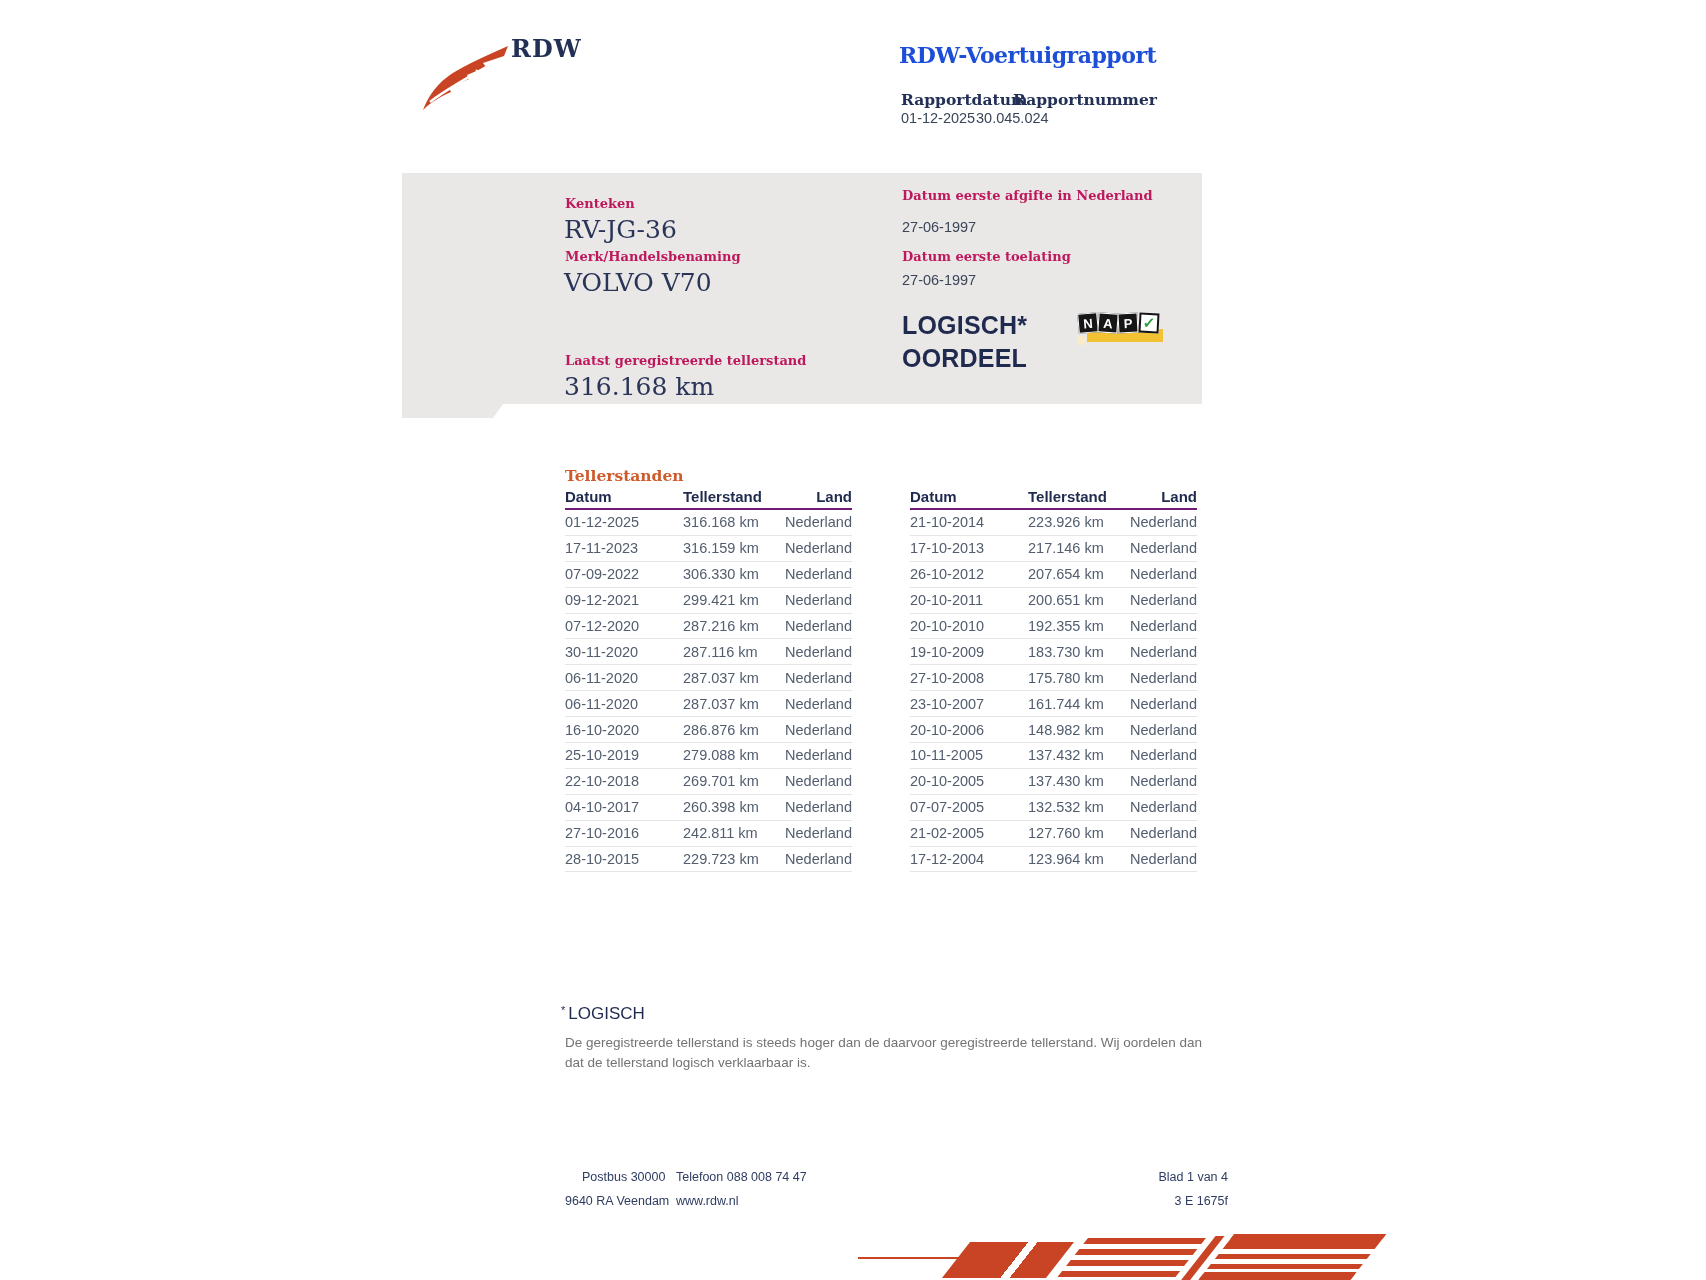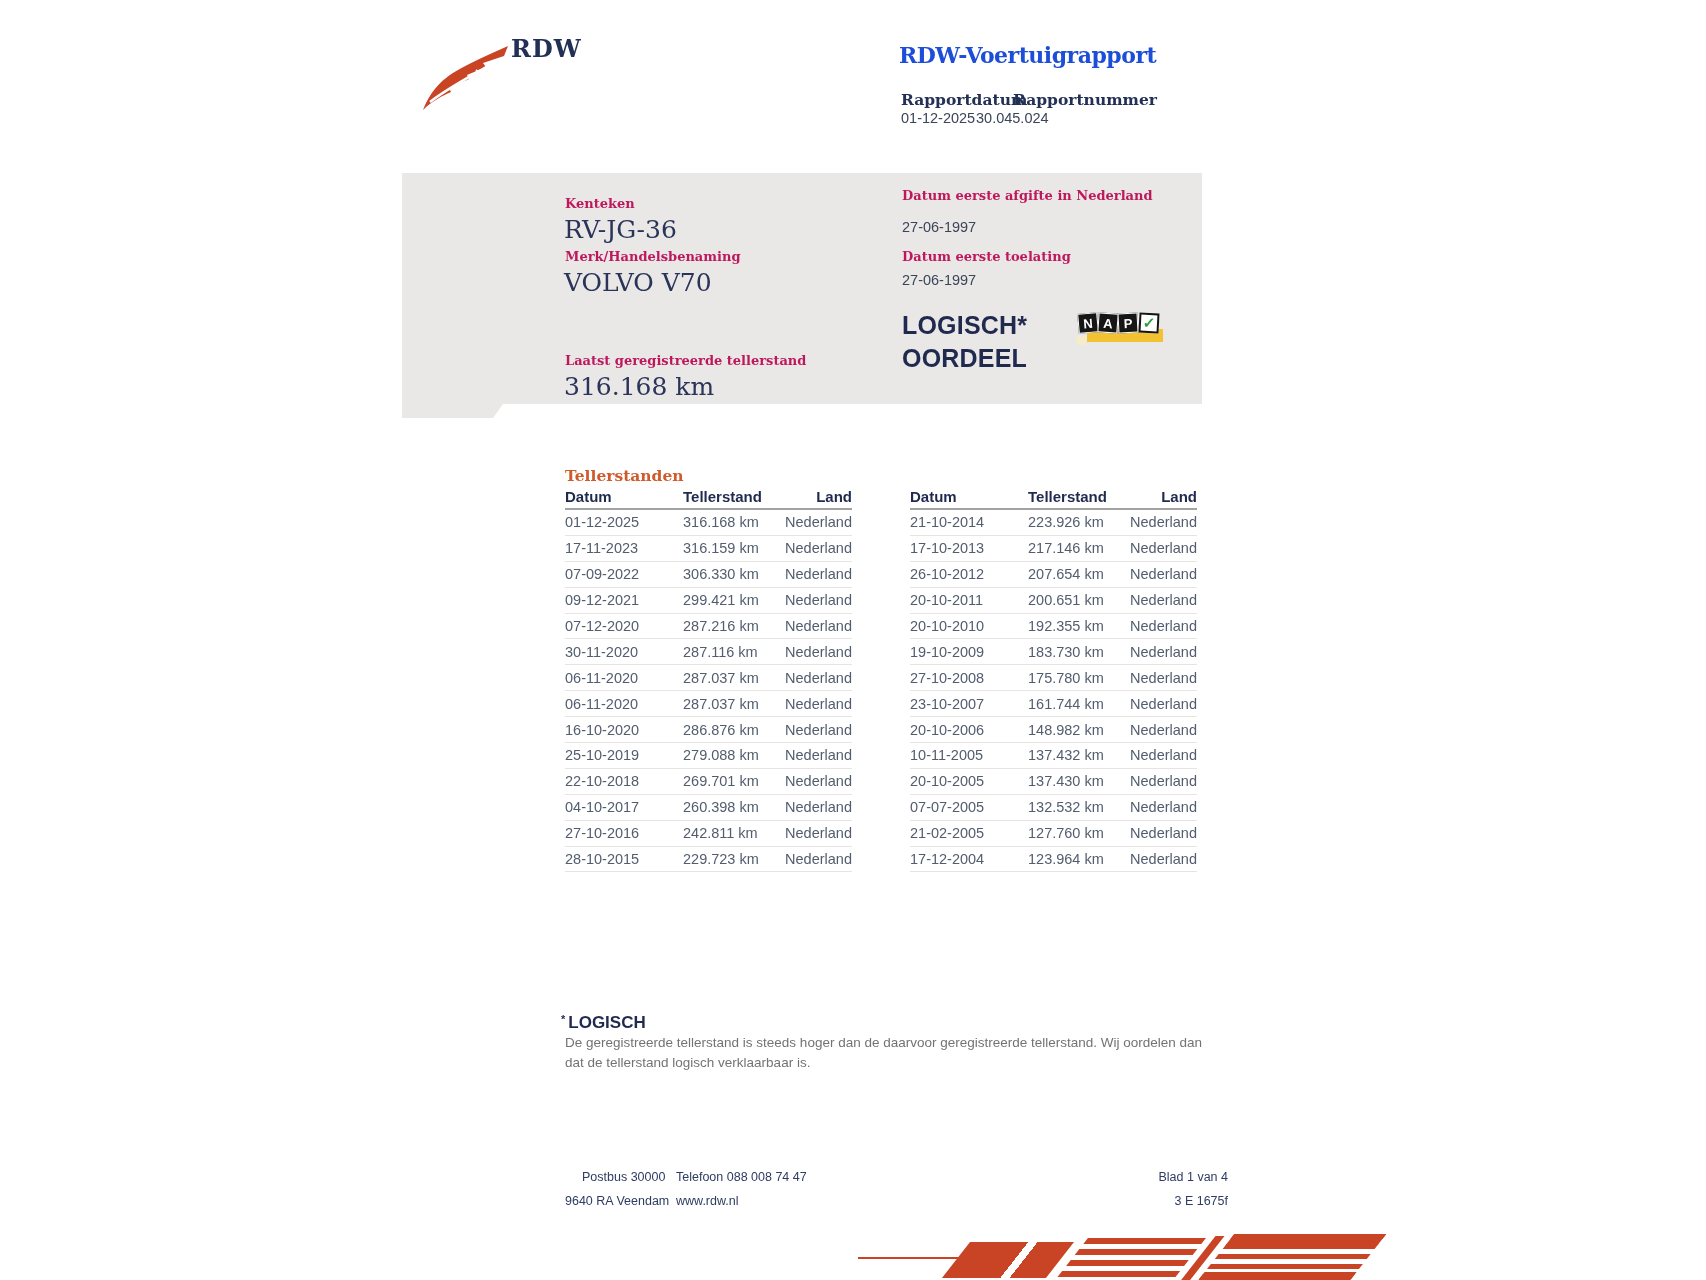--- a/index.html
+++ b/index.html
@@ -34,28 +34,28 @@
   .nap-check-tile{position:absolute;top:0;width:16px;height:16px;z-index:2;background:#fff;border:2px solid #141414;
     display:flex;align-items:center;justify-content:center;color:#2e9e3f;font-size:15px;font-weight:700;}
   #nap-bar{position:absolute;left:9px;top:16px;width:76px;height:13px;background:#f2c233;z-index:1;}
   #nap-corner{position:absolute;left:-1px;top:23px;width:9px;height:9px;background:#f6ecc9;z-index:0;}
 
   
   #odo-title{left:565px;top:466px;font-size:15.5px;font-weight:700;color:#cf5a2b;}
   .odo-table{top:488px;width:287px;}
   .t-head{display:grid;grid-template-columns:118px 1fr 84px;
     font-size:15px;font-weight:700;color:#1f2a4e;
-    padding-bottom:3px;border-bottom:2px solid #a3a3a3;}
+    padding-bottom:3px;border-bottom:2px solid #701a75;}
   .t-row{display:grid;grid-template-columns:118px 1fr 84px;align-items:center;
     height:24.9px;border-bottom:1px solid #e7e5e4;
     font-size:14.5px;color:#525d6e;}
   .c-land,.h-land{text-align:right;}
 
   
-  #note-title{left:561px;top:1004px;font-size:17px;font-weight:700;color:#1f2a4e;margin-top:9px;}
+  #note-title{left:561px;top:1004px;font-size:17px;font-weight:400;color:#1f2a4e;}
   #note-title .star{font-size:11px;position:relative;top:-5px;margin-right:3px;}
   #note-body{left:565px;top:1033px;width:656px;font-size:13.5px;line-height:20px;color:#737373;}
 
   
   .footer-text{font-size:12.5px;color:#2e3c62;}
   .f-r{right:478px;text-align:right;}
 
   
   #feather-logo{left:420px;top:44px;}
 

